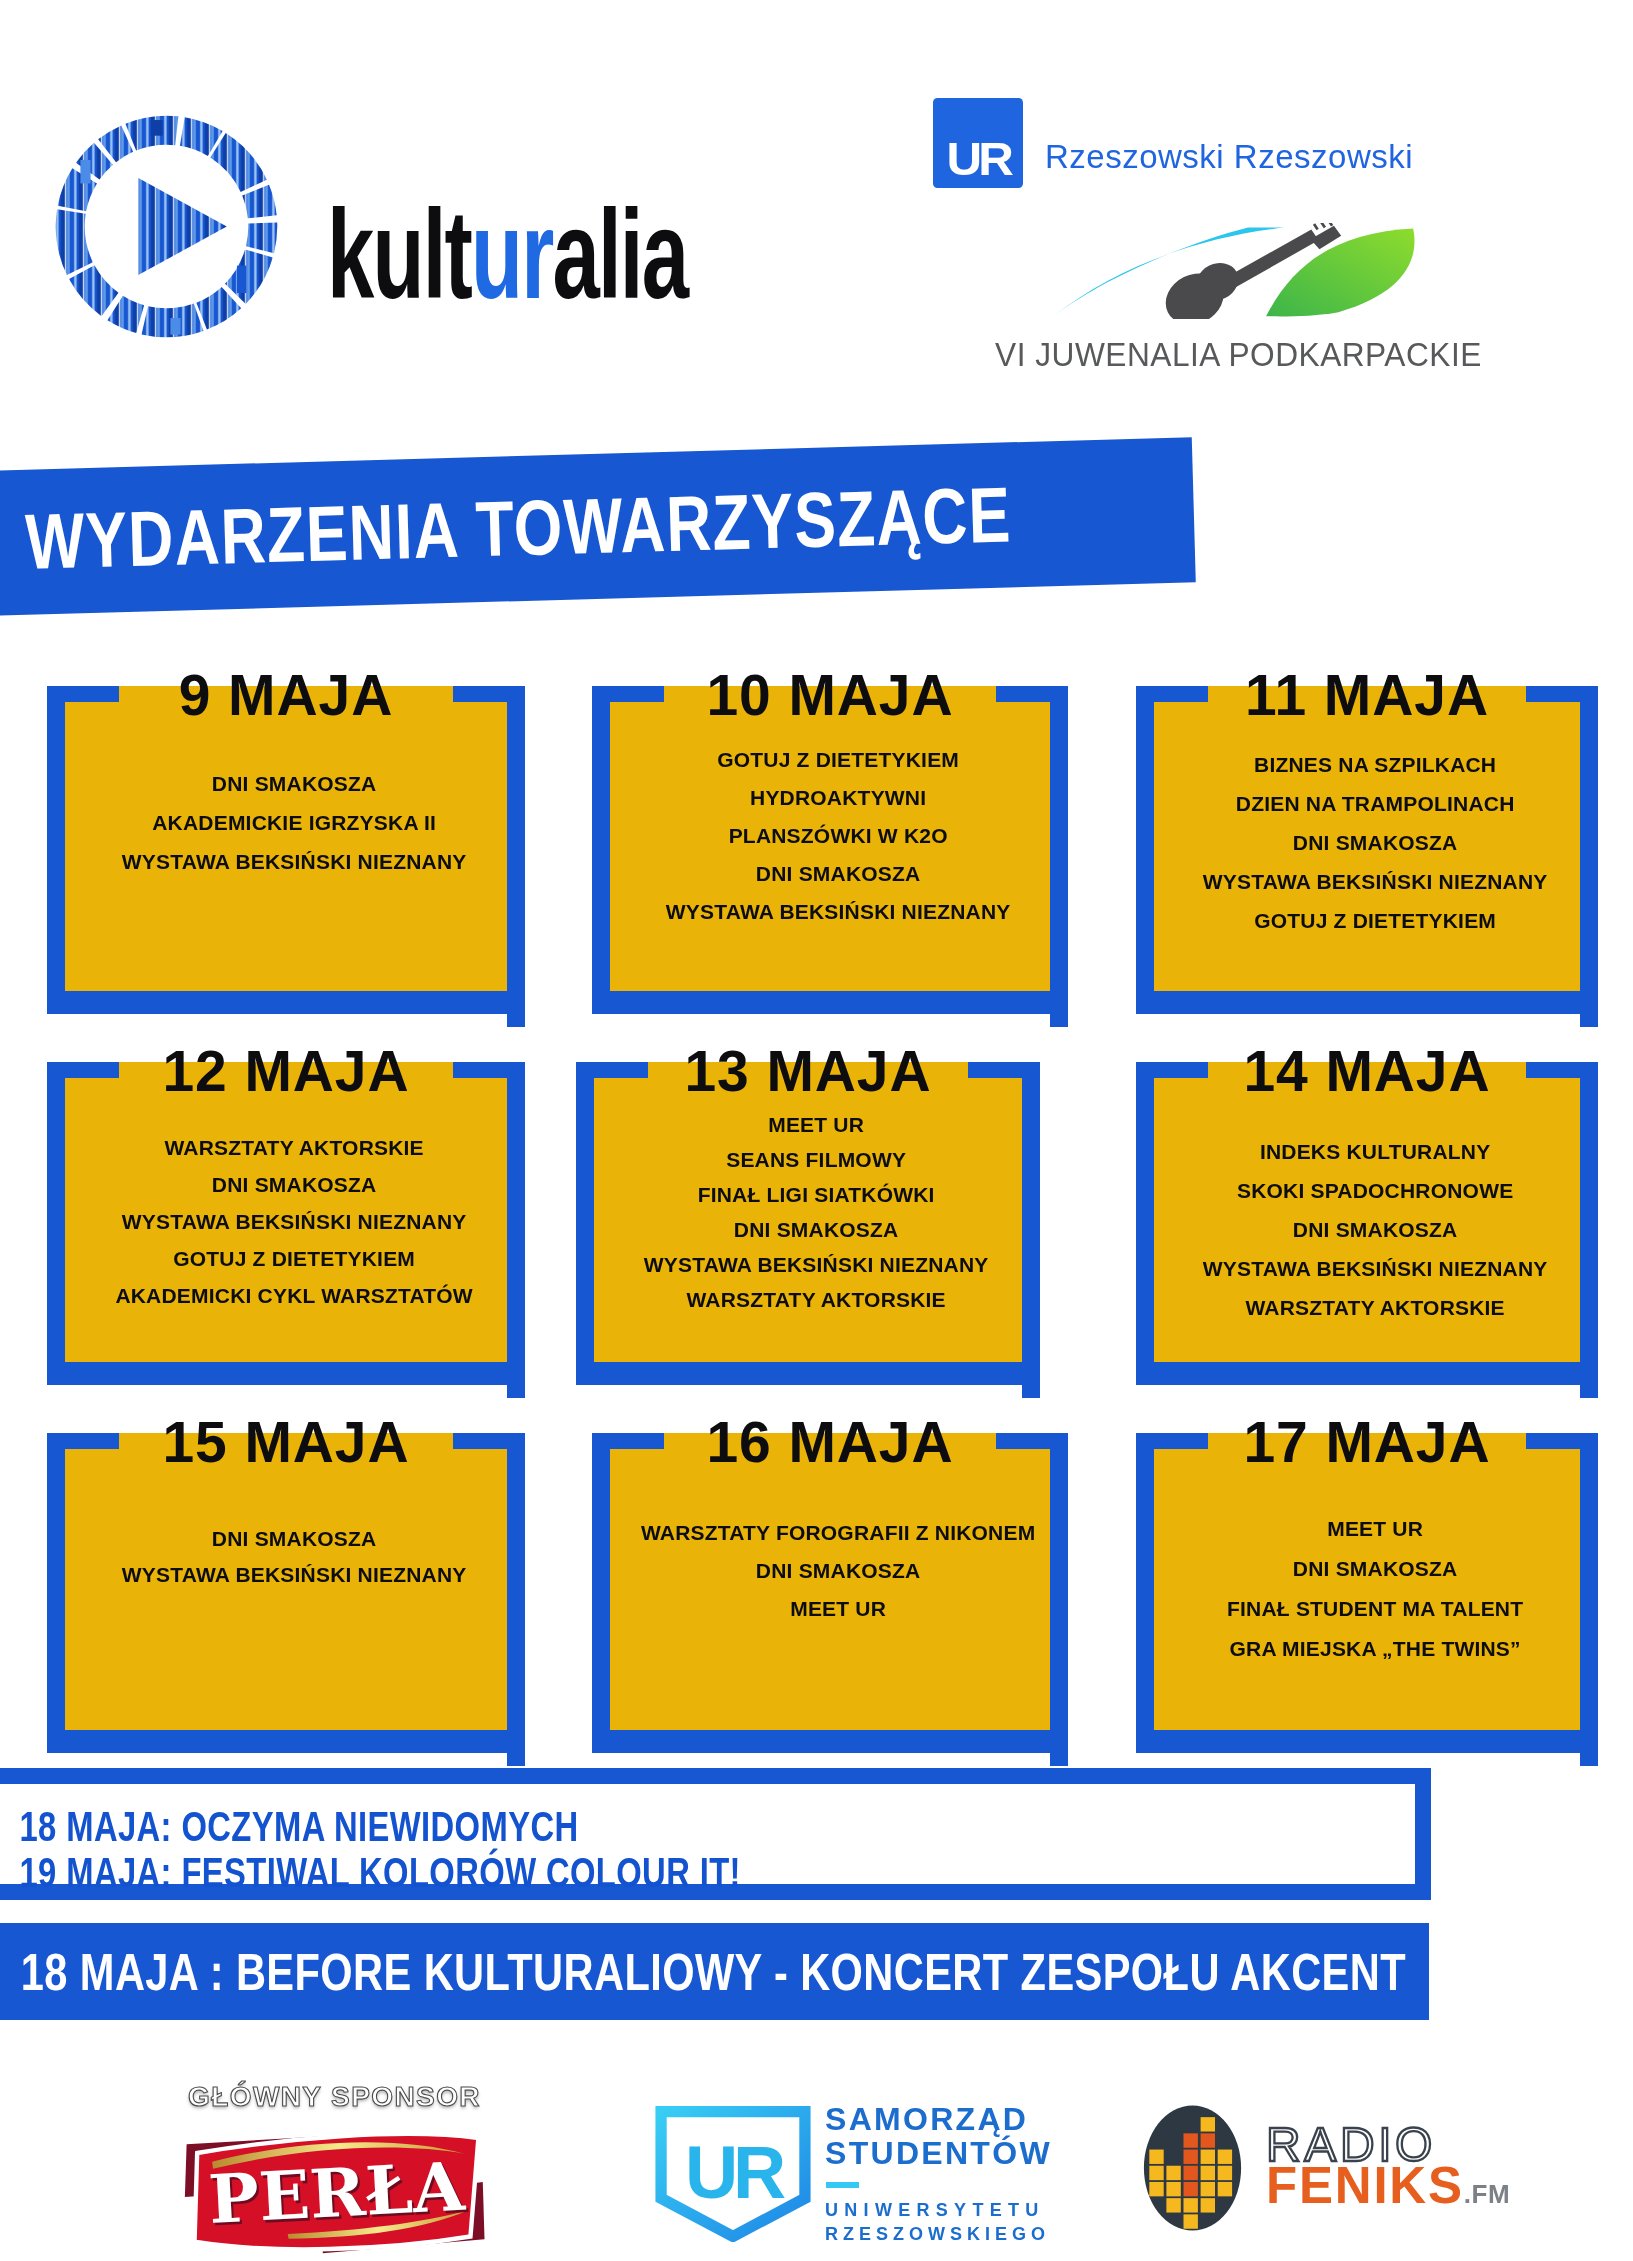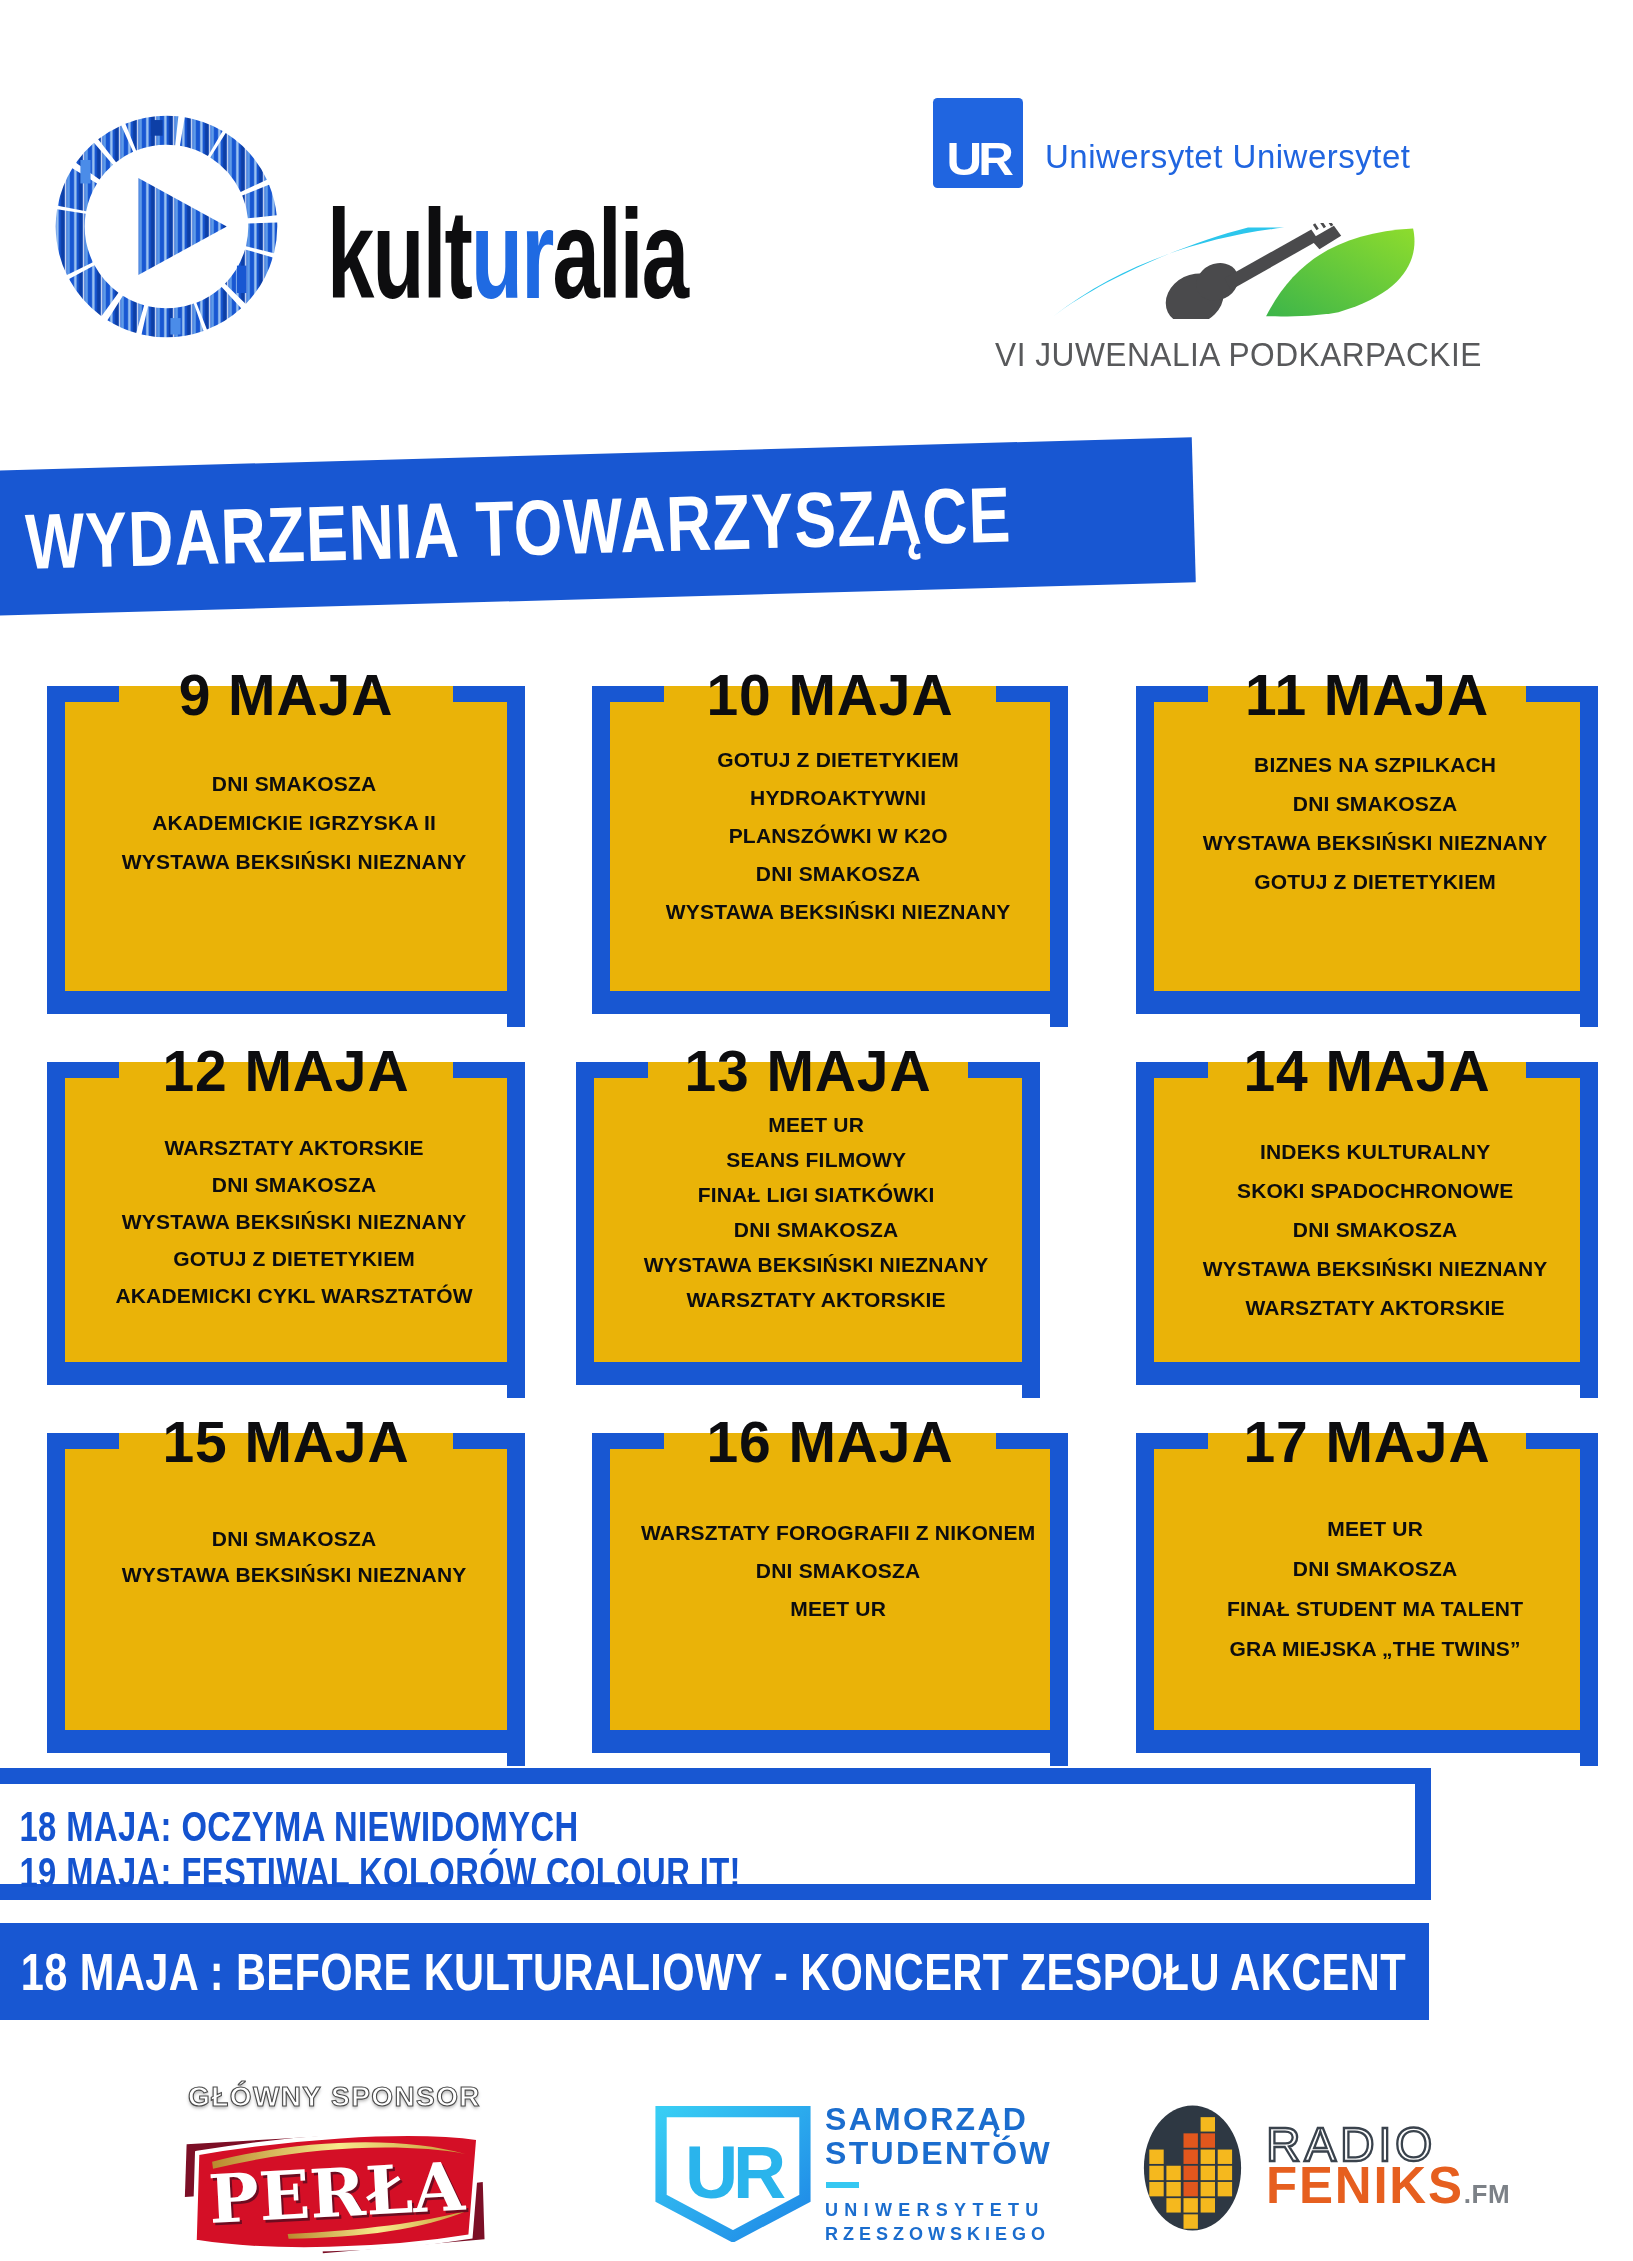--- a/index.html
+++ b/index.html
@@ -107,21 +107,21 @@
     <path d="M218 166 L218 414 L444 290 Z" fill="url(#gl)"></path>
   </svg>
 
   <div id="kulturalia-word">
     <span>kult</span><span class="ur">ur</span><span>alia</span>
   </div>
 
   <div id="ur-logo">
     <span>UR</span>
   </div>
-  <div id="uni-name">Uniwersytet Uniwersytet</div>
+  <div id="uni-name">Rzeszowski Rzeszowski</div>
 
   <svg id="juwenalia-graphic" viewBox="0 0 880 212">
     <defs>
       <linearGradient id="grn" x1="0" y1="1" x2="1" y2="0">
         <stop offset="0" stop-color="#3cb54a"></stop>
           <stop offset="1" stop-color="#8edc2d"></stop>
       </linearGradient>
     </defs>
     <path d="M10 206 C150 96 330 32 520 10 L440 10 C300 46 120 122 10 206 Z" fill="#2cc6ec"></path>
     <path d="M480 206 C545 78 650 20 805 12 C818 72 795 152 640 197 C585 207 520 207 480 206 Z" fill="url(#grn)"></path>
@@ -160,20 +160,21 @@
         <div class="event-line">DNI SMAKOSZA</div>
         <div class="event-line">WYSTAWA BEKSIŃSKI NIEZNANY</div>
       </div>
   </div>
   <div class="box" style="left:1136px;top:686px;width:462px;height:328px;">
     <span class="stub l"></span>
     <span class="stub r"></span>
     <div class="day-title">11 MAJA</div>
     <div class="events" style="padding-top:59px;--lh:39px;">
         <div class="event-line">BIZNES NA SZPILKACH</div>
+        <div class="event-line">DZIEN NA TRAMPOLINACH</div>
         <div class="event-line">DNI SMAKOSZA</div>
         <div class="event-line">WYSTAWA BEKSIŃSKI NIEZNANY</div>
         <div class="event-line">GOTUJ Z DIETETYKIEM</div>
       </div>
   </div>
 
   <div class="box" style="left:47px;top:1062px;width:478px;height:323px;">
     <span class="stub l"></span>
     <span class="stub r"></span>
     <div class="day-title">12 MAJA</div>

